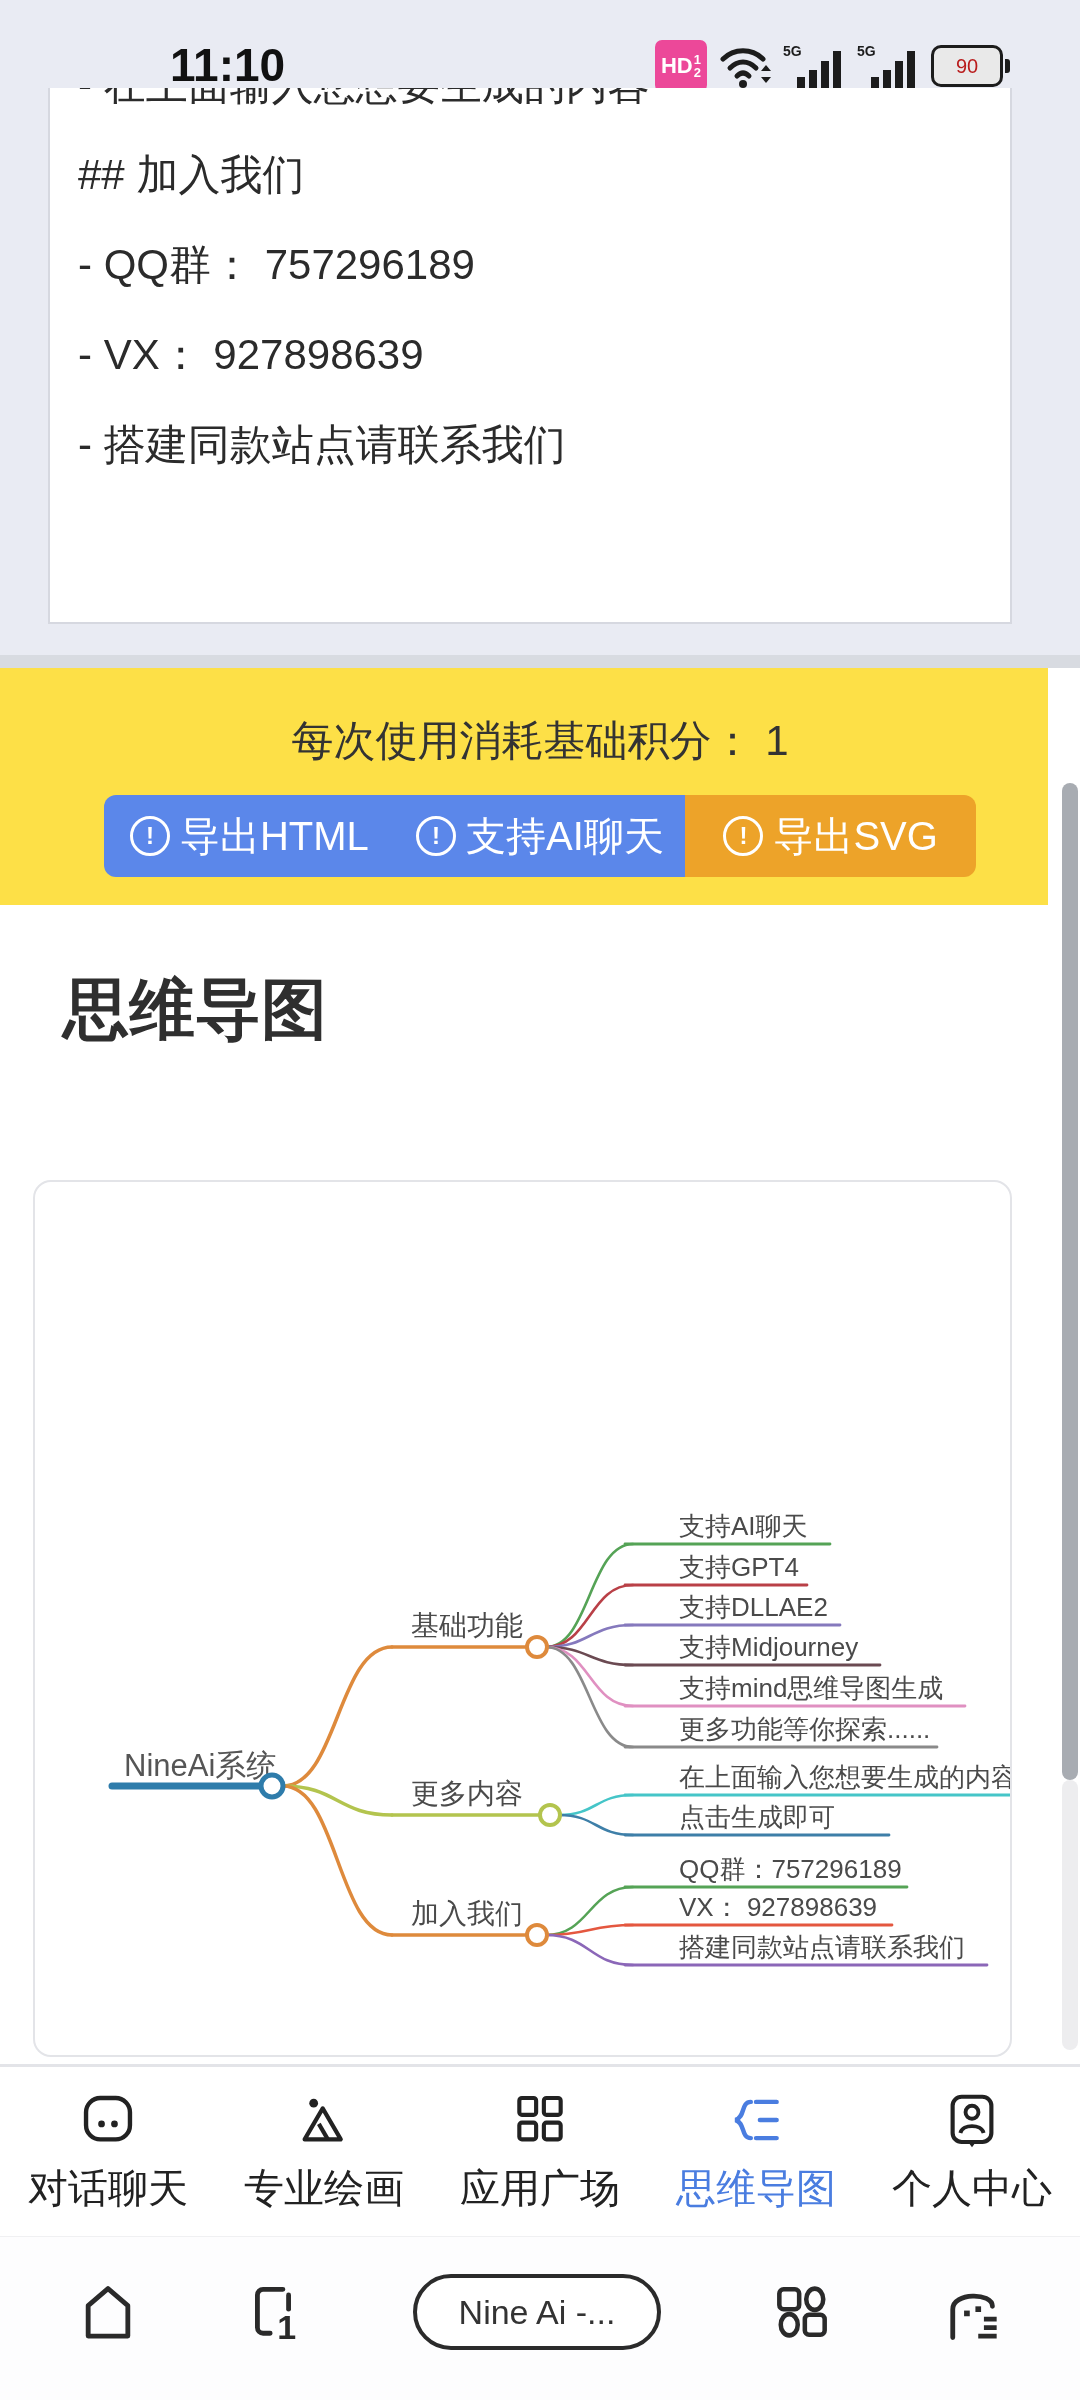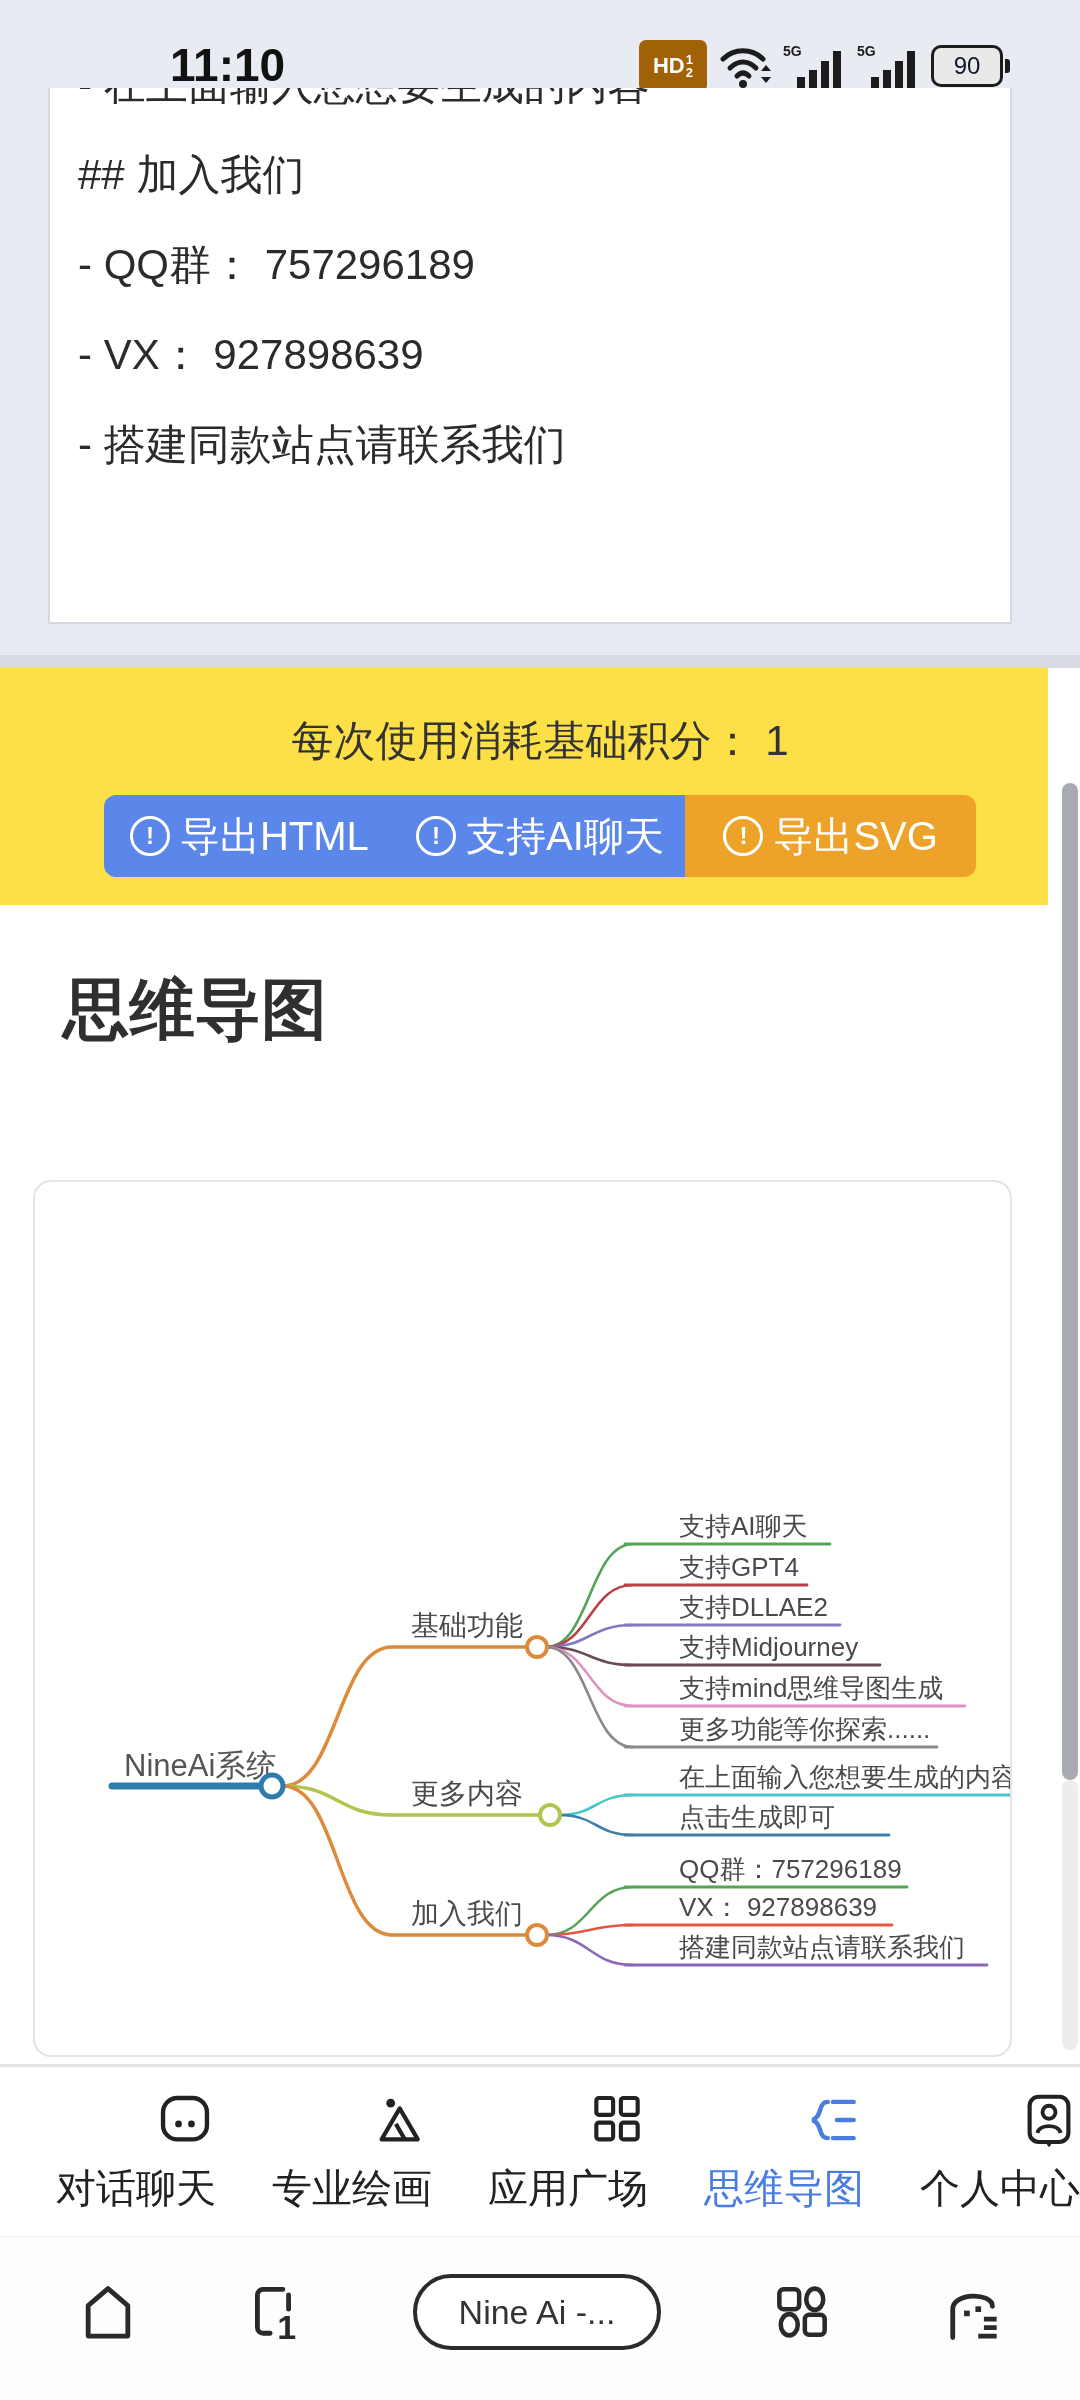--- a/index.html
+++ b/index.html
@@ -4,29 +4,29 @@
 <style>
   html,body{margin:0;padding:0;background:#fff;}
   #screen{position:relative;width:1080px;height:2400px;overflow:hidden;
     font-family:"Liberation Sans","DejaVu Sans",sans-serif;background:#ffffff;}
   
   .page-top-bg{position:absolute;left:0;top:0;width:1080px;height:668px;background:#e9ebf3;}
   
   .status-bar{position:absolute;left:0;top:0;width:1080px;height:88px;}
   .status-time{position:absolute;left:170px;top:38px;font-size:46px;font-weight:bold;color:#111;}
   .status-icons{position:absolute;right:70px;top:40px;display:flex;align-items:center;gap:12px;}
-  .hd-badge{background:#a16207;color:#fff;border-radius:7px;height:52px;display:flex;align-items:center;padding:0 14px;font-weight:bold;}
+  .hd-badge{background:#ec4899;color:#fff;border-radius:7px;height:52px;display:flex;align-items:center;padding:0 6px;font-weight:bold;}
   .hd-main{font-size:22px;letter-spacing:0;}
   .hd-col{display:flex;flex-direction:column;font-size:13px;line-height:13px;margin-left:1px;}
   .sig{position:relative;width:62px;height:46px;}
   .sig .g{position:absolute;left:0;top:0;font-size:14px;font-weight:bold;color:#1c1c1c;}
   .sig .bars{position:absolute;left:0;bottom:0;width:62px;height:46px;}
   .battery{display:flex;align-items:center;}
   .bat-body{width:66px;height:36px;border:3px solid #1c1c1c;border-radius:10px;background:#e9e9e9;
-    display:flex;align-items:center;justify-content:center;font-size:24px;color:#0f172a;text-align:right;}
+    display:flex;align-items:center;justify-content:center;font-size:20px;color:#b91c1c;text-align:right;}
   .bat-nub{width:5px;height:14px;background:#1c1c1c;border-radius:0 3px 3px 0;margin-left:2px;}
   
   .editor-panel{position:absolute;left:48px;top:88px;width:960px;height:534px;background:#ffffff;
     border-left:2px solid #d6d8e0;border-right:2px solid #d6d8e0;border-bottom:2px solid #d6d8e0;
     overflow:hidden;}
   .editor-inner{position:absolute;left:28px;top:-48px;right:10px;}
   .editor-line{font-size:42px;line-height:90px;color:#2b2b2b;white-space:nowrap;}
   
   .band-divider{position:absolute;left:0;top:655px;width:1080px;height:13px;background:#d8dbe1;}
   
@@ -42,21 +42,21 @@
   .mm-title{position:absolute;left:63px;top:965px;font-size:66px;font-weight:600;color:#2f2f2f;}
   .mm-card{position:absolute;left:33px;top:1180px;width:979px;height:877px;background:#fff;
     border:2px solid #e3e4e8;border-radius:18px;box-sizing:border-box;}
   .mm-card svg{position:absolute;left:0;top:0;}
   
   .scroll-track{position:absolute;left:1062px;top:1780px;width:16px;height:270px;background:#ededef;border-radius:8px;}
   .scroll-thumb{position:absolute;left:1062px;top:783px;width:16px;height:997px;background:#a8acb2;border-radius:8px;}
   
   .tabbar-divider{position:absolute;left:0;top:2064px;width:1080px;height:3px;background:#e3e4e8;}
   .tab-bar{position:absolute;left:0;top:2067px;width:1080px;height:165px;background:#fff;display:flex;}
-  .tab-item{flex:1;display:flex;flex-direction:column;align-items:flex-end;justify-content:flex-start;
+  .tab-item{flex:1;display:flex;flex-direction:column;align-items:center;justify-content:flex-start;
     padding-top:22px;gap:10px;color:#222;cursor:pointer;}
   .tab-item.active{color:#4a7de0;}
   .tab-item .tlabel{font-size:40px;}
   
   .browser-bar{position:absolute;left:0;top:2236px;width:1080px;height:164px;background:#fdfdfe;
     border-top:1px solid #f0f0f2;display:flex;align-items:center;}
   .bicon{position:absolute;top:2278px;width:68px;height:68px;color:#2a2a2a;}
   .b-home{left:74px;} .b-tabs{left:239px;} .b-grid{left:768px;} .b-face{left:940px;}
   .url-pill{position:absolute;left:413px;top:2274px;width:248px;height:76px;border:4px solid #2b2b2b;
     border-radius:38px;background:#fff;display:flex;align-items:center;justify-content:center;

